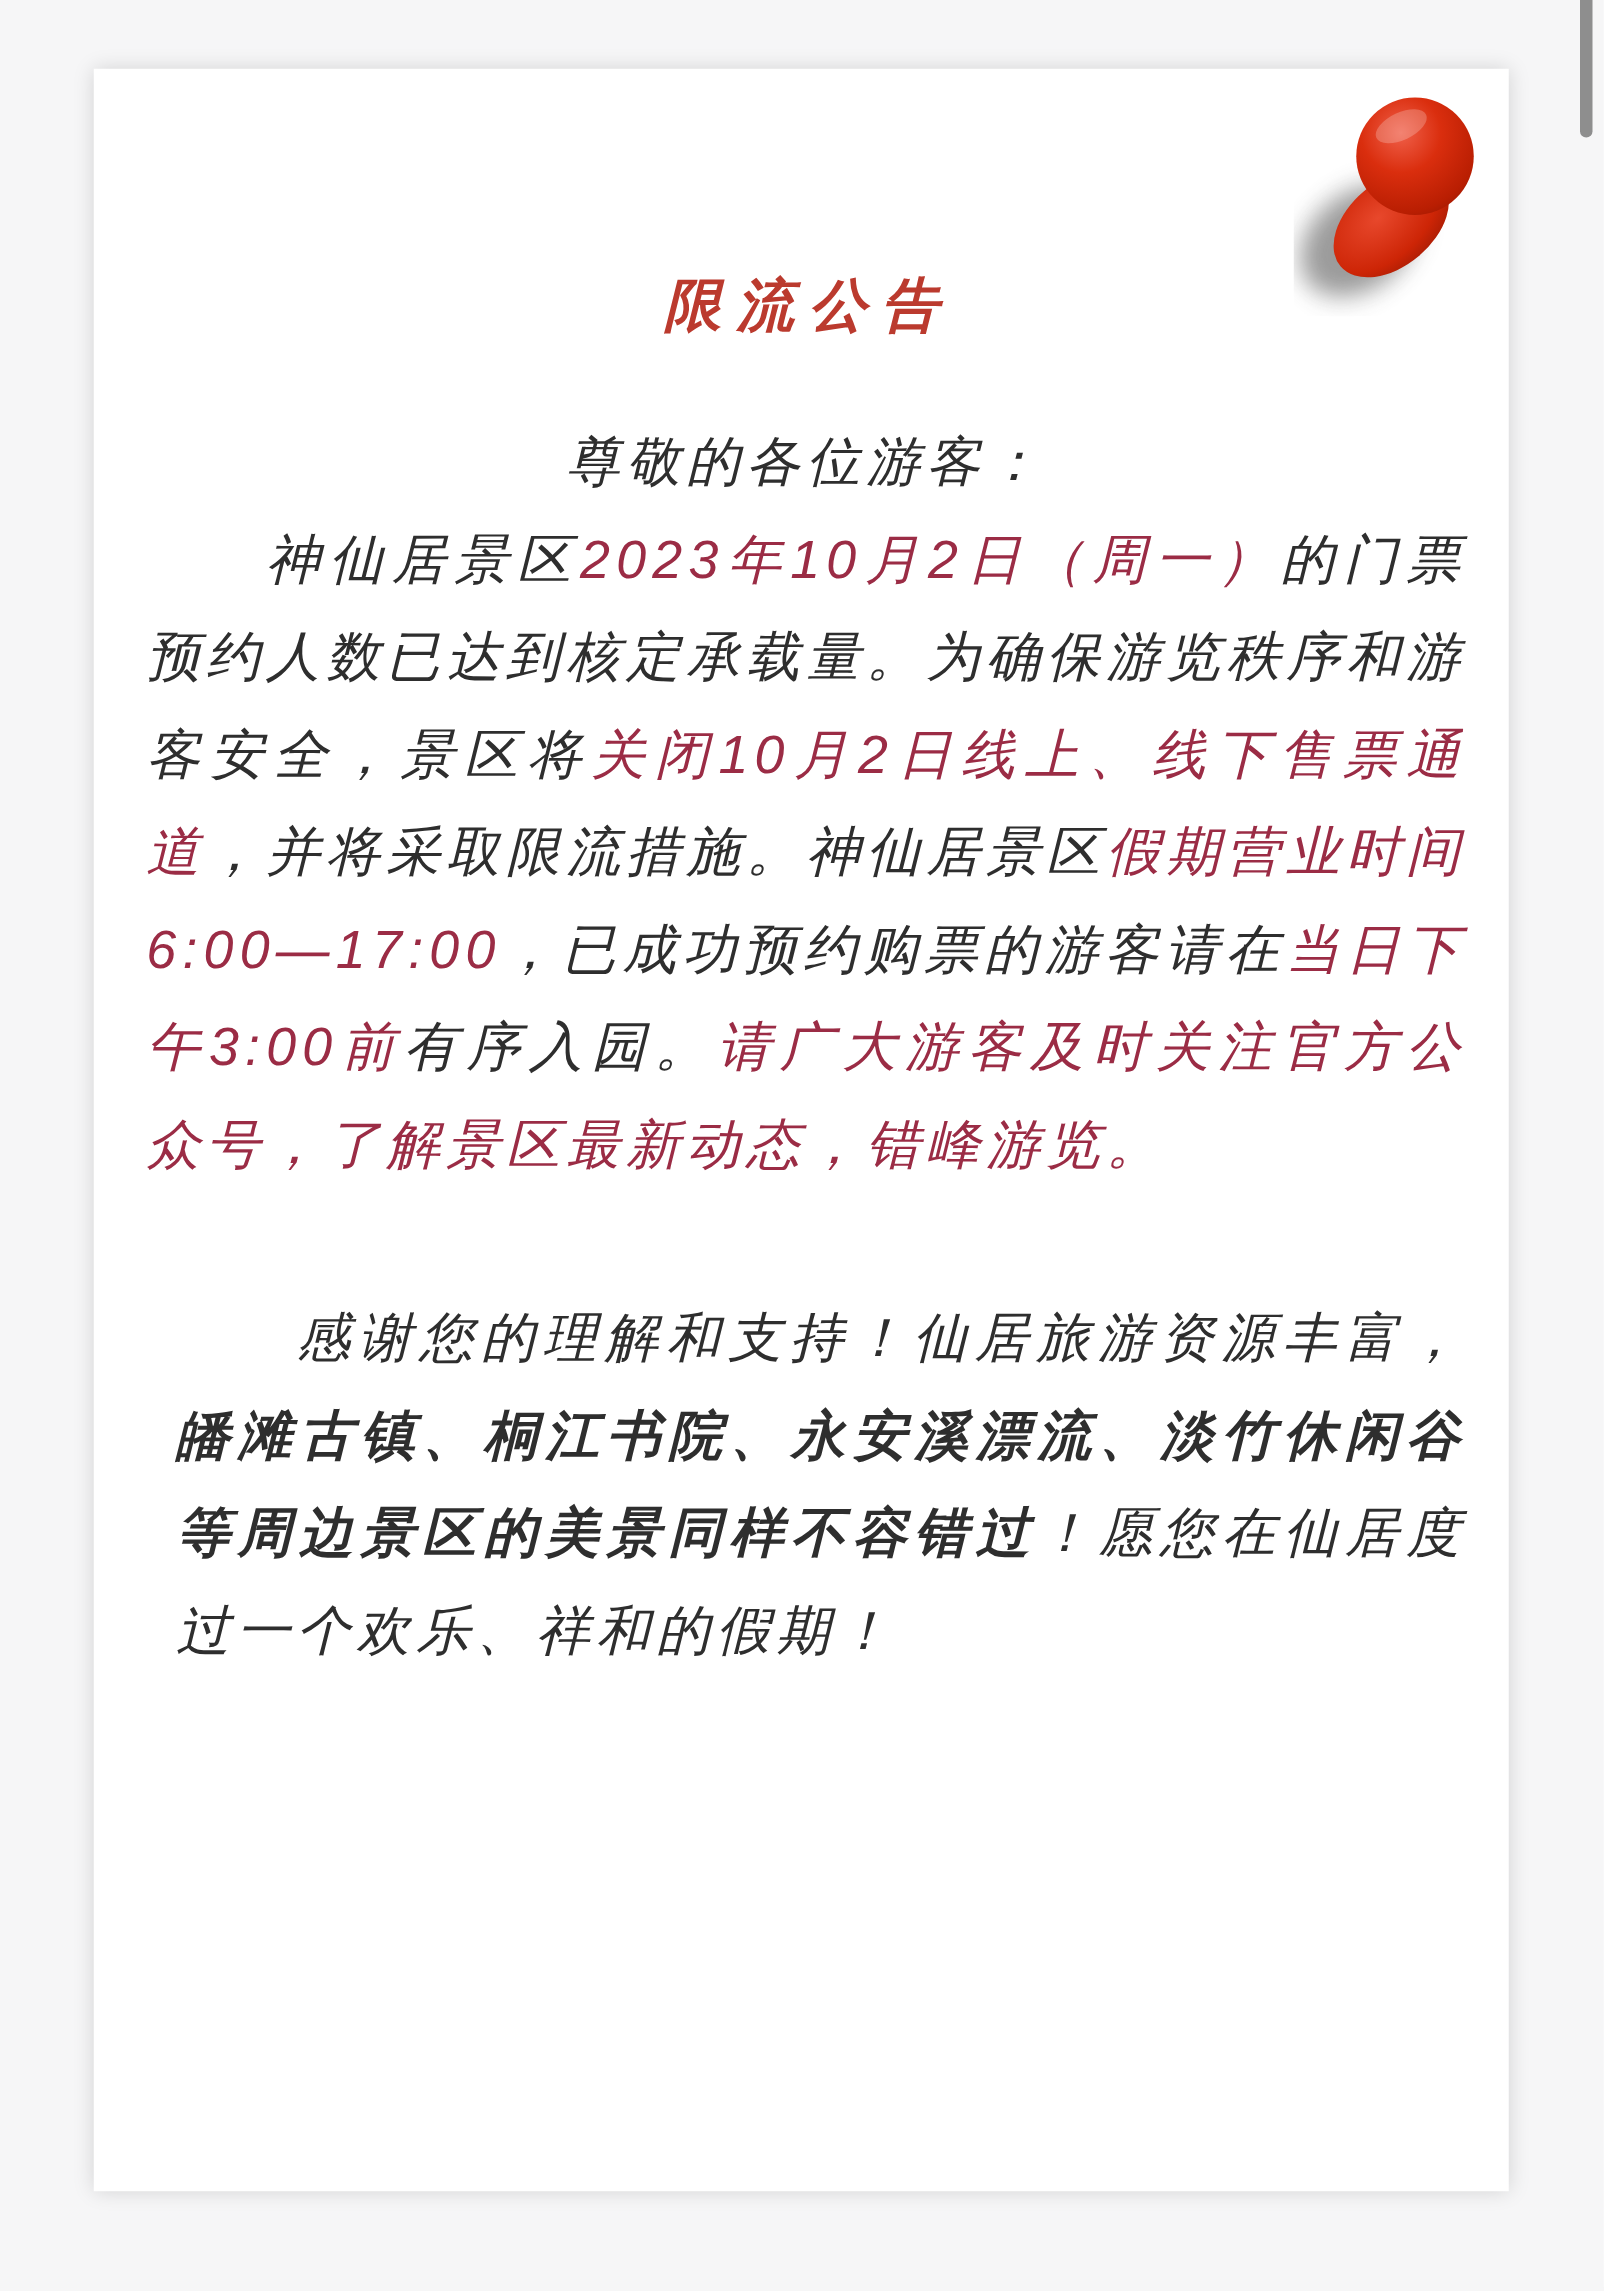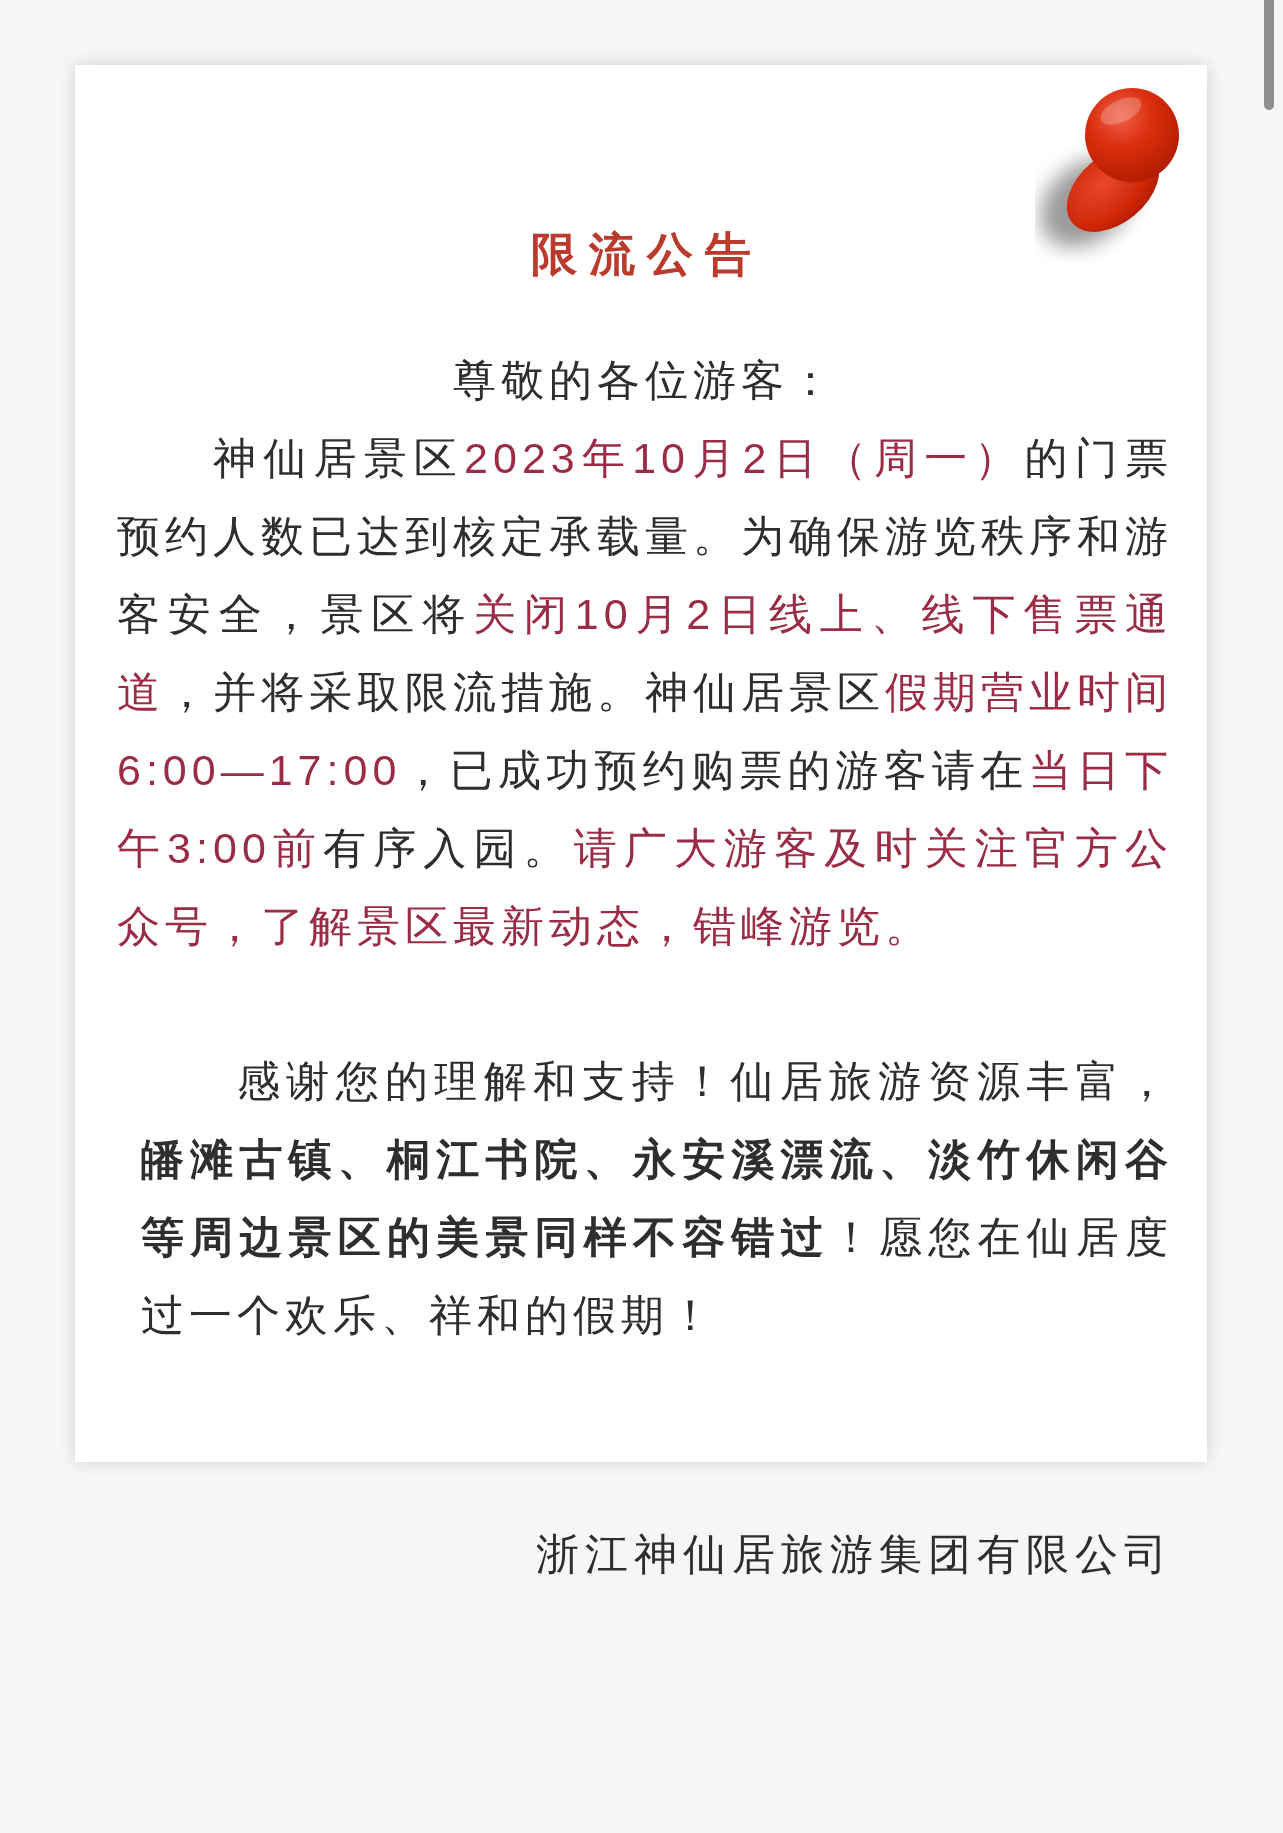--- a/index.html
+++ b/index.html
@@ -13,24 +13,25 @@
   .scrollbar-thumb {
     position:absolute;
     right:9px; top:-12px;
     width:10px; height:122px;
     border-radius:6px;
     background:#8e8e8e;
     z-index:9;
   }
   .card {
     position:absolute;
-    left:75px; top:65px;
-    width:1132px; height:1397px;
+    left:75px; top:55px;
+    width:1132px; height:1698px;
     background: var(--card-bg, #ffffff);
     box-shadow: 0 0 16px rgba(0,0,0,0.15);
+    font-style: italic;
   }
   .pushpin {
     position:absolute;
     top:8px; right:12px;
     width:160px; height:190px;
   }
   .title {
     margin-top:166px;
     text-align:center;
     font-size:46px;
@@ -99,16 +100,15 @@
 
   <div class="body">
     <p class="salutation">尊敬的各位游客：</p>
     <div id="paragraphs">
         <p class="para indent"><span class="seg-black">神仙居景区</span><span class="seg-red">2023年10月2日（周一）</span><span class="seg-black">的门票预约人数已达到核定承载量。为确保游览秩序和游客安全，景区将</span><span class="seg-red">关闭10月2日线上、线下售票通道</span><span class="seg-black">，并将采取限流措施。神仙居景区</span><span class="seg-red">假期营业时间6:00—17:00</span><span class="seg-black">，已成功预约购票的游客请在</span><span class="seg-red">当日下午3:00前</span><span class="seg-black">有序入园。</span><span class="seg-red">请广大游客及时关注官方公众号，了解景区最新动态，错峰游览。</span></p>
         <p class="para indent"><span class="seg-black">感谢您的理解和支持！仙居旅游资源丰富，</span><span class="seg-bold">皤滩古镇、桐江书院、永安溪漂流、淡竹休闲谷等周边景区的美景同样不容错过</span><span class="seg-black">！愿您在仙居度过一个欢乐、祥和的假期！</span></p>
       </div>
   </div>
 
   <div class="signature">
-    <p>浙江神仙居旅游集团有限公司</p>
   </div>
 
 </div>
 
 </body></html>

